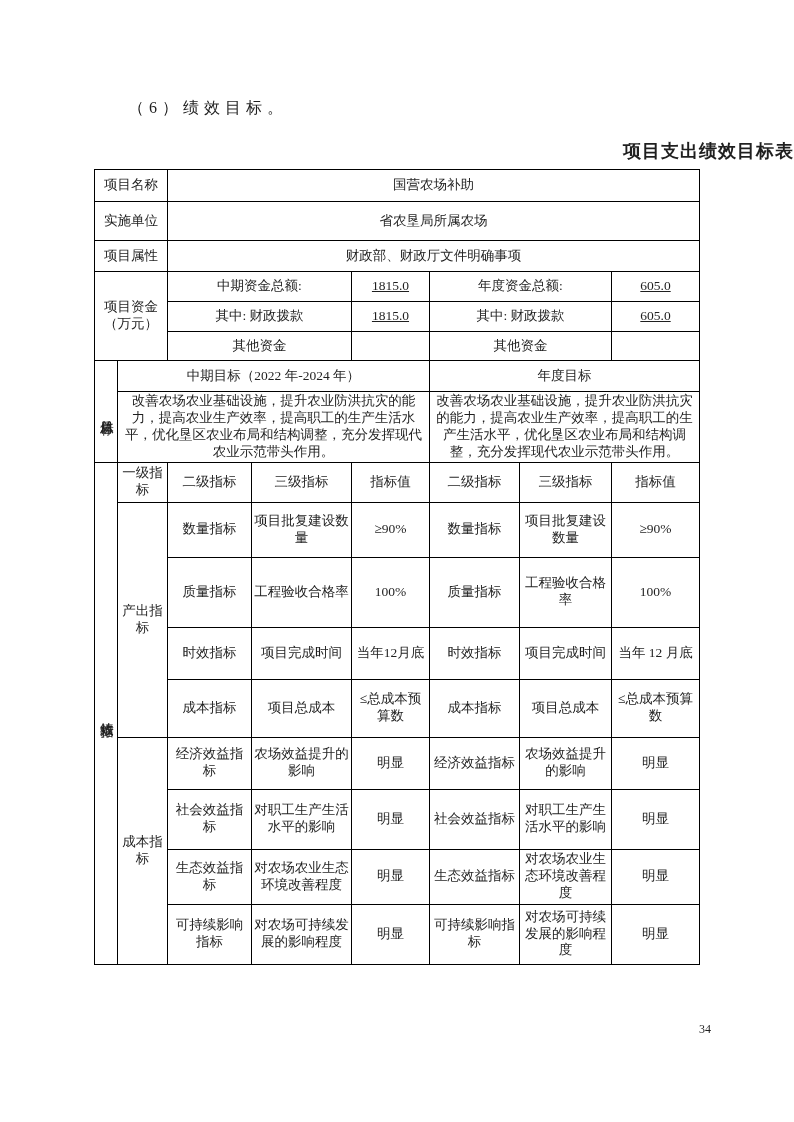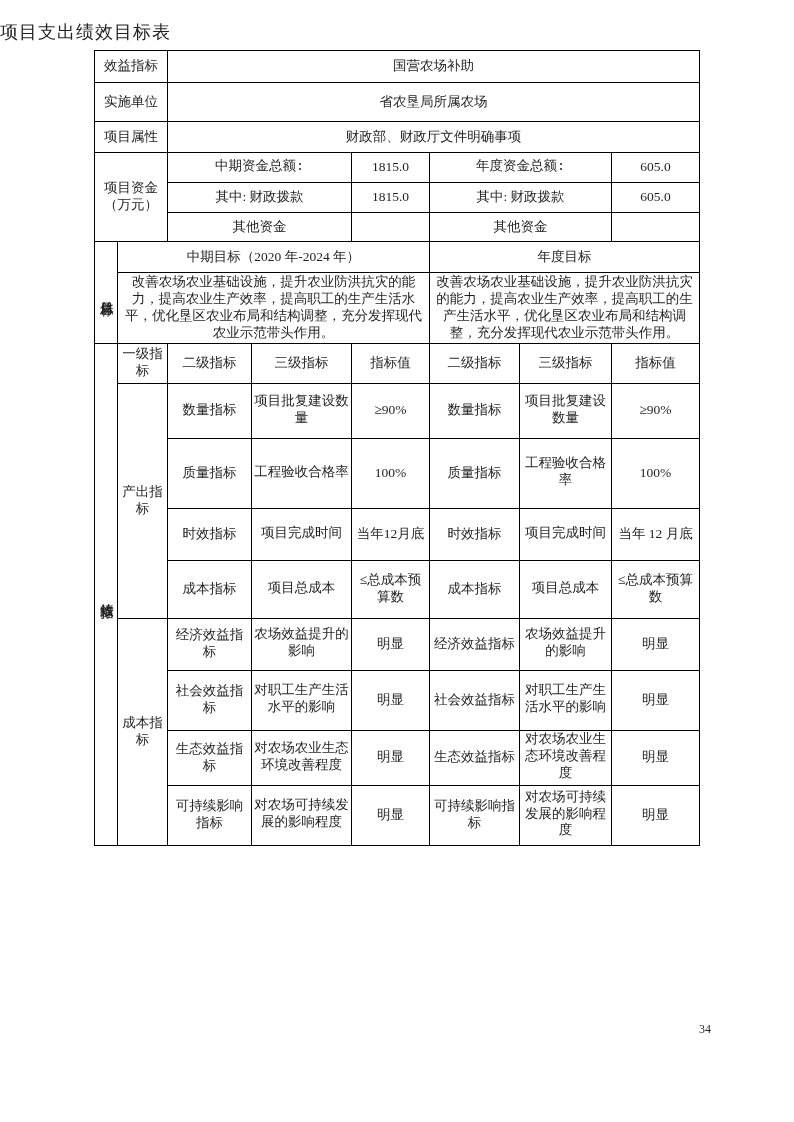--- a/index.html
+++ b/index.html
@@ -13,23 +13,23 @@
     color: #1f1f1f;
     overflow: hidden;
   }
   .heading {
     margin: 98px 0 0 128px;
     font-size: 16px;
     letter-spacing: 5px;
   }
   .doc-title {
     margin-top: 20px;
-    text-align: left;
+    text-align: right;
     font-size: 18px;
-    font-weight: 400;
+    font-weight: 700;
     letter-spacing: 1px;
   }
   .doc-subtitle {
     margin-top: 5px;
     text-align: center;
     font-size: 13px;
   }
   table.perf {
     border-collapse: collapse;
     table-layout: fixed;
@@ -45,59 +45,60 @@
     text-align: center;
     overflow: hidden;
     word-break: break-all;
   }
   td.v-label {
     writing-mode: vertical-rl;
     text-orientation: upright;
     padding: 0;
     letter-spacing: 1px;
   }
-  td.al { text-align: left; padding-left: 5px; font-family: Liberation Mono, monospace; }
-  td.ar { text-align: right; padding-right: 4px; }
+  td.al { text-align: left; padding-left: 5px; }
+  td.ar { text-align: right; padding-right: 4px; text-decoration: underline; }
   td.goal-text {
     text-align: justify;
     text-align-last: center;
     padding: 2px 4px;
     font-size: 13.5px;
     line-height: 1.3;
   }
   .page-number {
     position: absolute;
     left: 662px;
     top: 1022px;
     font-size: 12px;
     margin-left: 37px;
   }
 </style>
 </head>
 <body>
 
 <div class="page">
 
+  <div class="heading">（6）绩效目标。</div>
   <div class="doc-title">项目支出绩效目标表</div>
 
   <table class="perf">
     <colgroup>
       <col style="width:23px">
         <col style="width:50px">
         <col style="width:84px">
         <col style="width:100px">
       <col style="width:78px">
         <col style="width:90px">
         <col style="width:92px">
         <col style="width:88px">
     </colgroup>
 
     <tbody>
         <tr style="height:32px">
-      <td colspan="2">效益指标</td>
+      <td colspan="2">项目名称</td>
       <td colspan="6">国营农场补助</td>
     </tr>
     <tr style="height:39px">
       <td colspan="2">实施单位</td>
       <td colspan="6">省农垦局所属农场</td>
     </tr>
     <tr style="height:31px">
       <td colspan="2">项目属性</td>
       <td colspan="6">财政部、财政厅文件明确事项</td>
     </tr>
@@ -117,21 +118,21 @@
     </tr>
     <tr style="height:29px">
       <td colspan="2">其他资金</td>
       <td class="ar"></td>
       <td colspan="2">其他资金</td>
       <td class="ar"></td>
     </tr>
 
     <tr style="height:31px">
       <td rowspan="2" class="v-label">总体目标</td>
-      <td colspan="4">中期目标（2020 年-2024 年）</td>
+      <td colspan="4">中期目标（2022 年-2024 年）</td>
       <td colspan="3">年度目标</td>
     </tr>
     <tr style="height:65px">
       <td colspan="4" class="goal-text">改善农场农业基础设施，提升农业防洪抗灾的能力，提高农业生产效率，提高职工的生产生活水平，优化垦区农业布局和结构调整，充分发挥现代农业示范带头作用。</td>
       <td colspan="3" class="goal-text">改善农场农业基础设施，提升农业防洪抗灾的能力，提高农业生产效率，提高职工的生产生活水平，优化垦区农业布局和结构调整，充分发挥现代农业示范带头作用。</td>
     </tr>
 
     <tr style="height:40px">
       <td rowspan="9" class="v-label">绩效指标</td>
       <td>一级指标</td>

